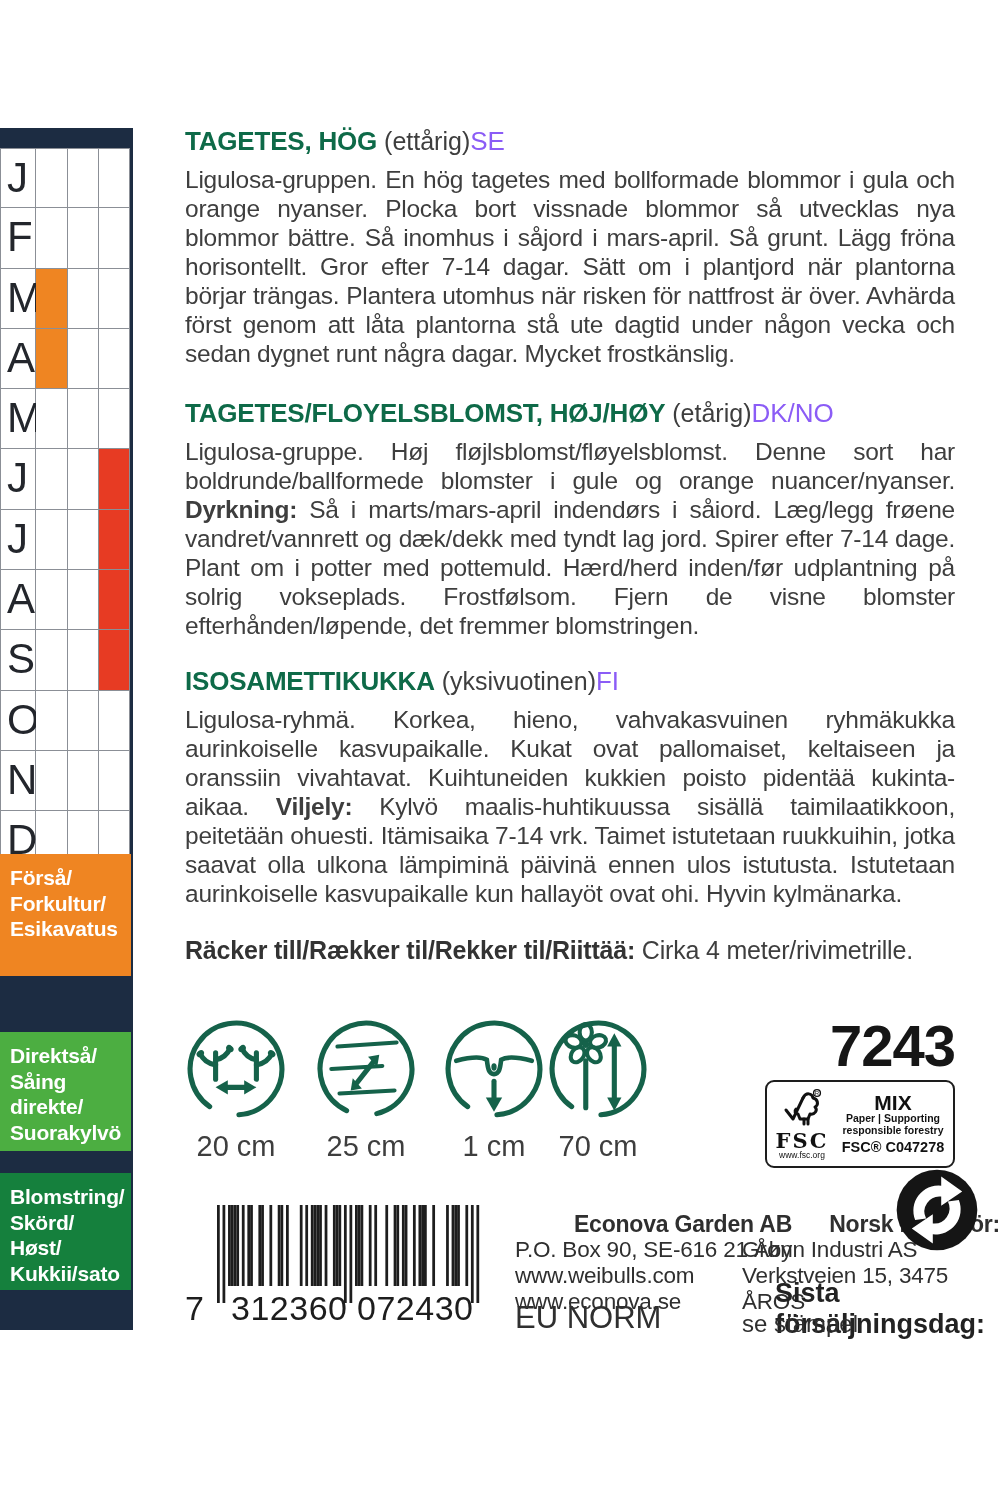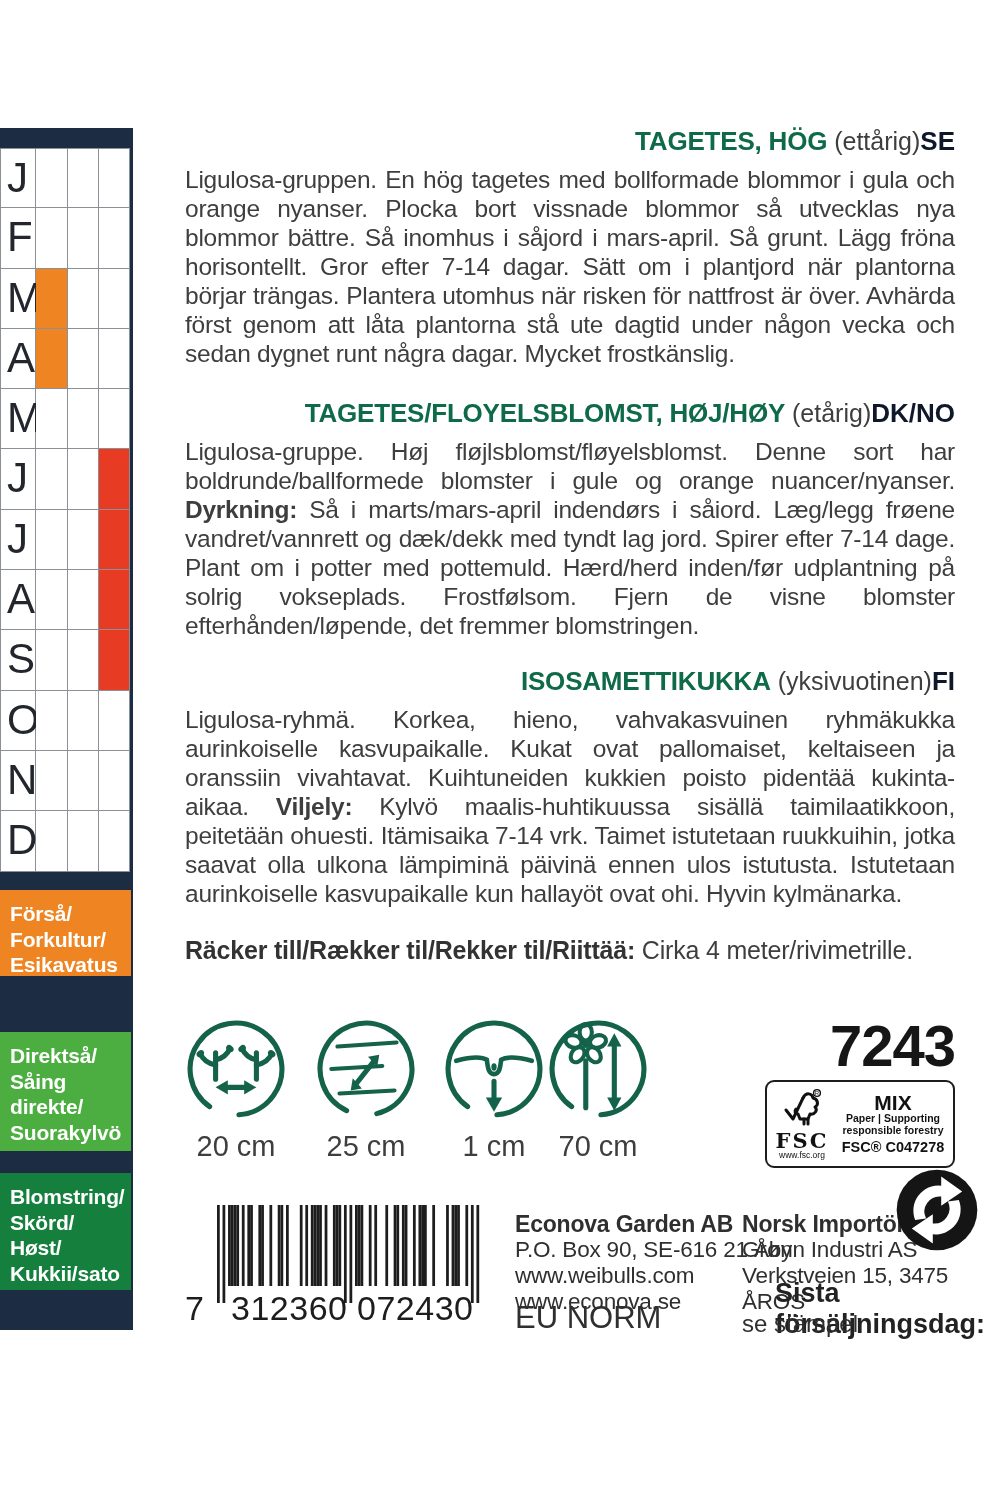--- a/index.html
+++ b/index.html
@@ -9,30 +9,30 @@
   
   .sidebar{position:absolute;left:0;top:128px;width:133px;height:1202px;background:#1c2c42;}
   .cal{position:absolute;left:0;top:20px;width:130px;}
   .cal-row{display:flex;height:60.3px;box-sizing:border-box;}
   .cal-cell{box-sizing:border-box;border-right:1px solid #8b8f96;border-bottom:1px solid #8b8f96;background:#fff;}
   .cal-row .cal-cell:first-child{border-left:1px solid #8b8f96;}
   .cal-row:first-child .cal-cell{border-top:1px solid #8b8f96;}
   .cal-letter{font-size:42px;line-height:58px;color:#23262c;padding-left:6px;}
   .legend-block{position:absolute;left:0;width:131px;box-sizing:border-box;padding:11px 0 0 10px;}
   .legend-text{color:#fff;font-weight:bold;font-size:21px;line-height:25.5px;white-space:pre-line;letter-spacing:-0.2px;}
-  .lb-orange{top:762px;height:86px;}
+  .lb-orange{top:726px;height:122px;}
   .lb-green{top:904px;height:119px;}
   .lb-red{top:1045px;height:117px;}
 
   
   .section{position:absolute;left:185px;width:770px;color:#3e3e3e;}
-  .sec-head{display:flex;justify-content:flex-end;align-items:baseline;font-size:26px;}
+  .sec-head{display:flex;justify-content:flex-start;align-items:baseline;font-size:26px;}
   .sec-title{font-weight:bold;color:#0e6a48;letter-spacing:-0.2px;}
   .sec-sub{font-weight:normal;color:#3e3e3e;font-size:25px;}
-  .sec-lang{font-weight:bold;color:#0f172a;}
+  .sec-lang{font-weight:normal;color:#8b5cf6;}
   .sec-body{margin:8px 0 0 0;font-size:24.5px;line-height:29px;text-align:justify;letter-spacing:-0.25px;}
   .inline-bold{font-weight:bold;}
 
   .yield{position:absolute;left:185px;top:936px;width:770px;font-size:25px;color:#3e3e3e;letter-spacing:-0.2px;}
   .yield b{font-weight:bold;color:#333;}
 
   
   .spec{position:absolute;top:1018px;width:108px;text-align:center;}
   .spec svg{display:block;margin:0 auto;}
   .spec-label{margin-top:10px;font-size:29px;color:#3e3e3e;}
@@ -48,21 +48,21 @@
   .fsc-mix{font-weight:bold;font-size:21px;line-height:18px;}
   .fsc-desc{font-weight:bold;font-size:10.5px;line-height:12px;white-space:pre-line;}
   .fsc-lic{font-weight:bold;font-size:14.5px;margin-top:3px;}
 
   
   .barcode{position:absolute;left:185px;top:1205px;width:300px;height:130px;color:#1d1d1d;}
   .bc-digit{position:absolute;font-size:34px;letter-spacing:0.5px;top:84px;}
 
   
   .addr{position:absolute;font-size:22.5px;line-height:26px;color:#2f2f2f;letter-spacing:-0.2px;}
-  .addr .bold{font-weight:bold;font-size:23px;}
+  .addr .bold{font-weight:bold;font-size:23px;text-align:right;}
   .eunorm{position:absolute;left:515px;top:1300px;font-size:31px;color:#2f2f2f;}
   .expiry-label{position:absolute;left:742px;top:1278px;font-size:27px;font-weight:bold;color:#222;margin-left:33px;}
   .expiry-value{position:absolute;left:742px;top:1310px;font-size:24px;color:#2f2f2f;}
   .greendot{position:absolute;left:895px;top:1168px;}
 </style>
 </head>
 <body>
 
 <div class="page">
 

